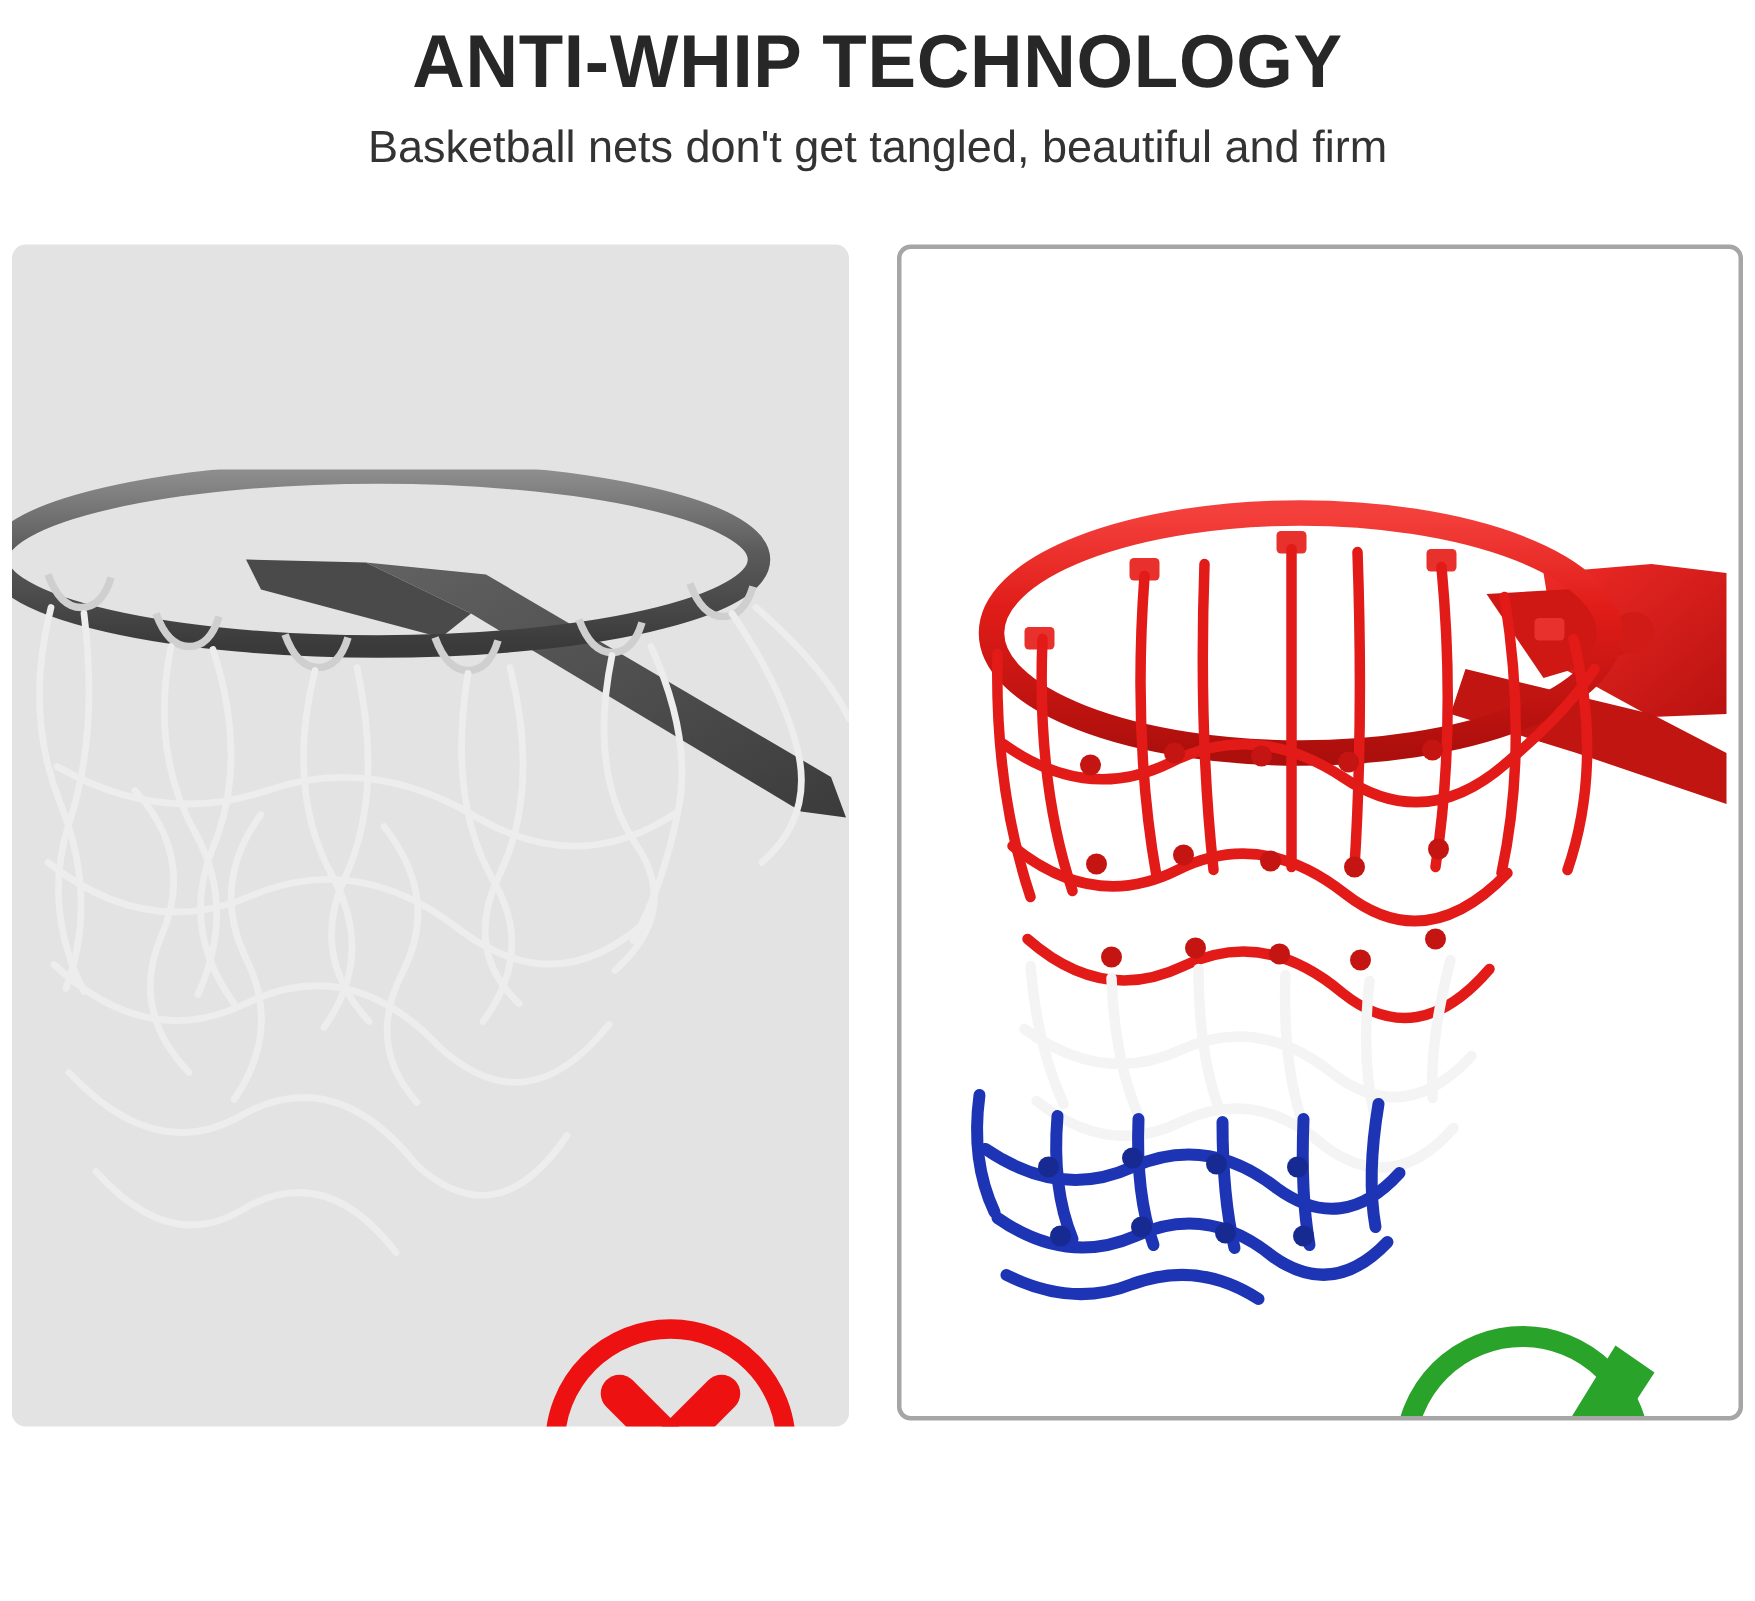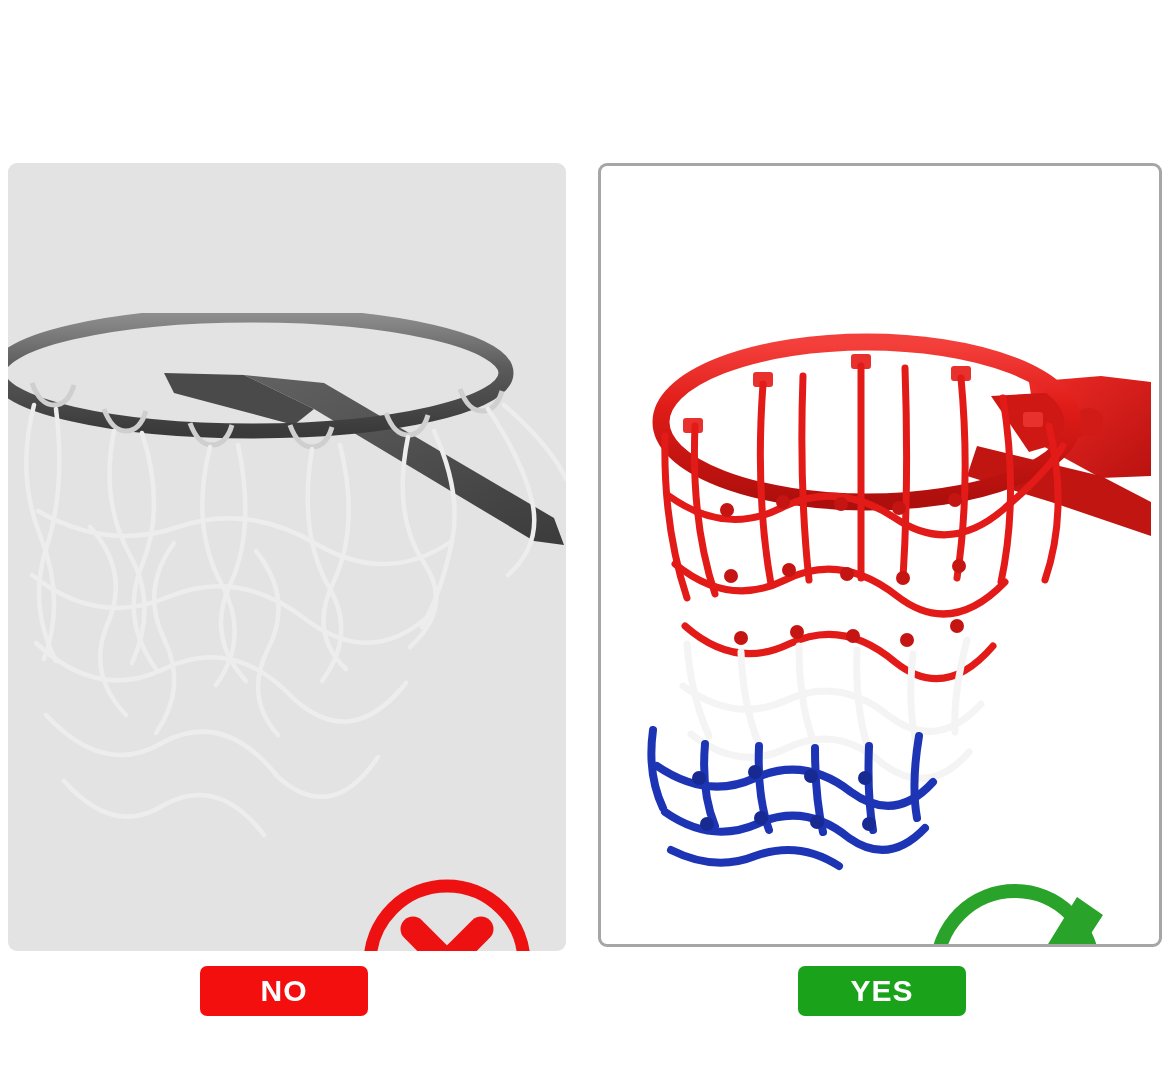--- a/index.html
+++ b/index.html
@@ -159,20 +159,24 @@
   .badge-yes {
     left: 798px;
     background: #1aa31a;
   }
 </style>
 </head>
 <body>
 
 <div class="infographic">
 
+  <div class="header">
+    <h1 class="page-title">ANTI-WHIP TECHNOLOGY</h1>
+    <p class="page-subtitle">Basketball nets don't get tangled, beautiful and firm</p>
+  </div>
 
   <div class="panels">
 
     <div class="panel panel-bad">
       <div class="photo">
 
         <svg class="hoop-svg hoop-bad" viewBox="0 0 600 560">
           <defs>
             <linearGradient id="rimGray" x1="0" y1="0" x2="0" y2="1">
               <stop offset="0%" stop-color="#8d8d8d"></stop>
@@ -338,18 +342,14 @@
       </div>
 
       <svg class="mark mark-check" viewBox="0 0 186 184">
         <circle cx="88" cy="94" r="78" fill="none" stroke="#2aa32a" stroke-width="14"></circle>
         <path d="M36 96 L62 82 L86 126 L150 22 L176 40 L94 166 Z" fill="#2aa32a"></path>
       </svg>
     </div>
 
   </div>
 
-  <div class="badges">
-    <div class="badge badge-no">NO</div>
-    <div class="badge badge-yes">YES</div>
-  </div>
 
 </div>
 
 </body></html>

